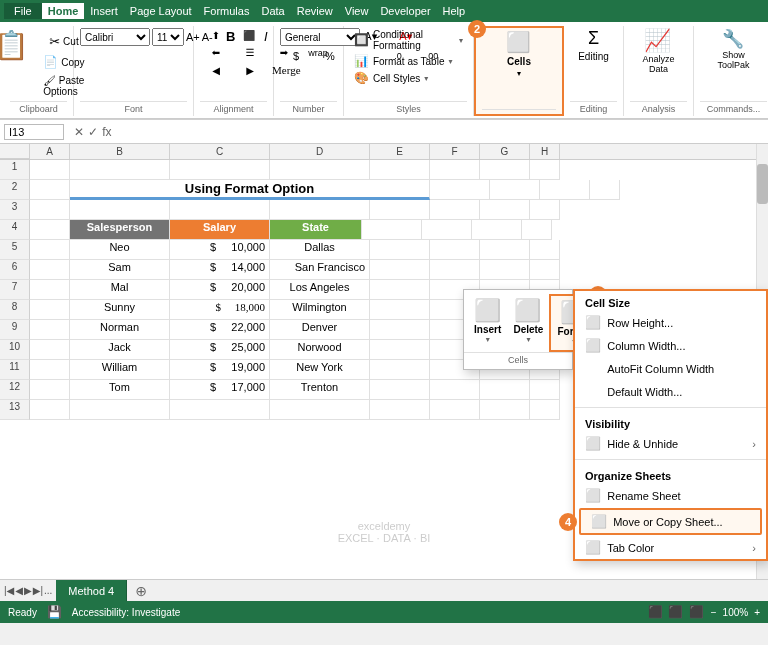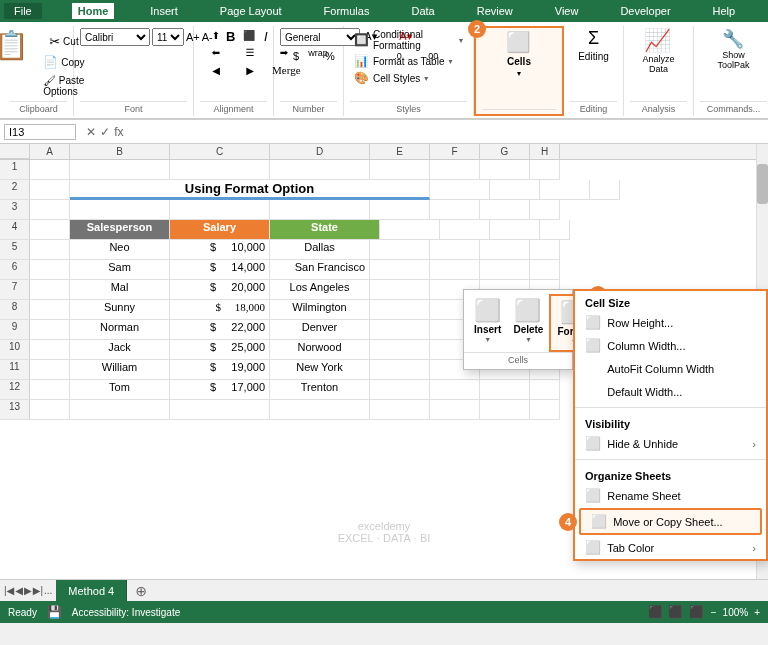--- a/index.html
+++ b/index.html
@@ -1,19 +1,19 @@
 <!DOCTYPE html>
 <html><head>
   <meta charset="utf-8">
   <style>
     * { box-sizing: border-box; margin: 0; padding: 0; }
     body { font-family: 'Segoe UI', Arial, sans-serif; font-size: 11px; background: #f0f0f0; width: 768px; height: 645px; overflow: hidden; }
 
     
-    .menu-bar { display: flex; align-items: center; background: #217346; height: 22px; padding: 0 4px; gap: 30px; }
+    .menu-bar { display: flex; align-items: center; background: #217346; height: 22px; padding: 0 4px; }
     .menu-bar span { color: white; font-size: 11px; padding: 2px 6px; cursor: pointer; }
     .menu-bar span.active { background: white; color: #217346; font-weight: bold; }
     .menu-bar .file-btn { background: #185c38; color: white; padding: 2px 10px; font-size: 11px; }
 
     
     .ribbon { background: #fff; border-bottom: 1px solid #d0d0d0; padding: 2px 0 0 0; }
 
     
     .ribbon-content { display: flex; align-items: stretch; background: white; padding: 2px 4px; min-height: 88px; border-bottom: 1px solid #ccc; }
     .ribbon-group { display: flex; flex-direction: column; align-items: center; padding: 2px 6px; border-right: 1px solid #e0e0e0; min-width: 60px; }
@@ -21,21 +21,21 @@
     .ribbon-group-label { font-size: 9px; color: #666; text-align: center; margin-top: 2px; padding-top: 2px; border-top: 1px solid #e0e0e0; width: 100%; }
     .ribbon-btn { display: flex; flex-direction: column; align-items: center; justify-content: center; padding: 2px 4px; cursor: pointer; border-radius: 2px; min-width: 32px; font-size: 10px; }
     .ribbon-btn-large { padding: 4px 6px; }
     .styles-item { font-size: 10px; padding: 1px 4px; cursor: pointer; display: flex; align-items: center; gap: 4px; }
 
     
     .cells-group { border: 2px solid #ed7d31; background: #fff8f0; padding: 2px 6px; }
 
     
     .formula-bar { display: flex; align-items: center; background: white; border-bottom: 1px solid #ccc; padding: 2px 4px; height: 24px; }
-    .cell-ref { width: 72px; border: 1px solid #bbb; padding: 1px 4px; font-size: 11px; margin-right: 4px; }
+    .cell-ref { width: 60px; border: 1px solid #bbb; padding: 1px 4px; font-size: 11px; margin-right: 4px; }
     .formula-icons { display: flex; align-items: center; gap: 4px; margin: 0 6px; color: #666; font-size: 12px; }
     .formula-input { flex: 1; border: none; font-size: 11px; outline: none; }
     .col-headers { display: flex; background: #f2f2f2; border-bottom: 1px solid #ccc; }
     .col-header { border-right: 1px solid #d0d0d0; text-align: center; font-size: 10px; color: #444; padding: 2px 0; }
     .row-col-corner { width: 30px; background: #f2f2f2; border-right: 1px solid #d0d0d0; border-bottom: 1px solid #d0d0d0; }
     .grid-row { display: flex; }
     .row-header { width: 30px; background: #f2f2f2; border-right: 1px solid #d0d0d0; border-bottom: 1px solid #e0e0e0; text-align: center; font-size: 10px; color: #444; padding: 1px 0; }
     .cell { border-right: 1px solid #e0e0e0; border-bottom: 1px solid #e0e0e0; font-size: 11px; padding: 1px 4px; min-height: 20px; overflow: hidden; white-space: nowrap; }
 
     
@@ -304,21 +304,21 @@
         <div class="cell" style="width:50px;"></div>
         <div class="cell" style="width:50px;"></div>
         <div class="cell" style="width:30px;"></div>
       </div>
 
       <div class="grid-row">
         <div class="row-header">4</div>
         <div class="cell" style="width:40px;"></div>
         <div class="cell cell-header" style="width:100px;">Salesperson</div>
         <div class="cell cell-header-salary" style="width:100px;">Salary</div>
-        <div class="cell cell-header-state" style="width:110px;">State</div>
+        <div class="cell cell-header-state" style="width:92px;">State</div>
         <div class="cell" style="width:60px;"></div>
         <div class="cell" style="width:50px;"></div>
         <div class="cell" style="width:50px;"></div>
         <div class="cell" style="width:30px;"></div>
       </div>
 
       <div class="grid-row">
         <div class="row-header">5</div>
         <div class="cell" style="width:40px;"></div>
         <div class="cell cell-data" style="width:100px; text-align:center;">Neo</div>

